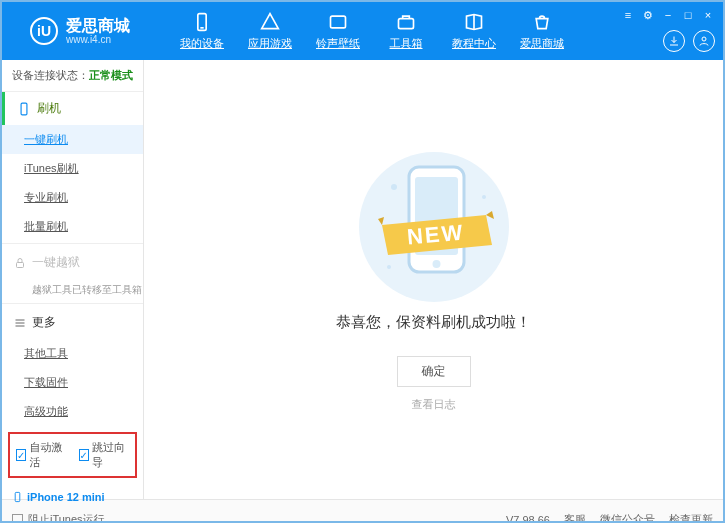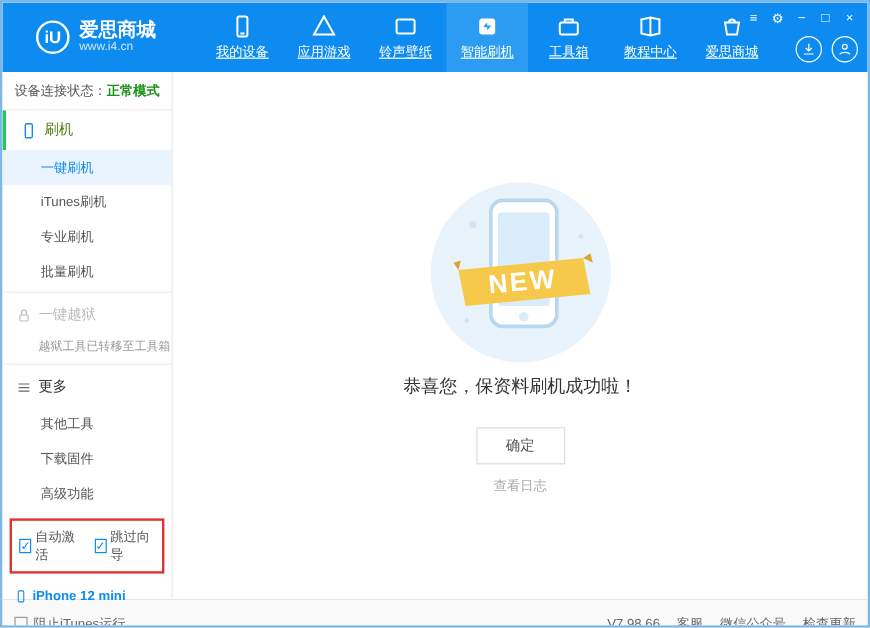--- a/index.html
+++ b/index.html
@@ -18,21 +18,21 @@
 .header-right { position: absolute; right: 8px; top: 6px; display: flex; gap: 6px; align-items: center; }
 .win-btn { width: 14px; height: 14px; display: flex; align-items: center; justify-content: center; cursor: pointer; font-size: 11px; }
 .circle-btn { width: 22px; height: 22px; border: 1.5px solid #fff; border-radius: 50%; cursor: pointer; display: flex; align-items: center; justify-content: center; margin-top: 20px; }
 
 .body-wrap { display: flex; height: calc(100% - 58px - 22px); }
 .sidebar { width: 142px; border-right: 1px solid #e5e5e5; display: flex; flex-direction: column; background: #fff; }
 .status-bar { padding: 8px 10px; font-size: 11px; color: #555; border-bottom: 1px solid #eee; }
 .status-ok { color: #1a8f1a; font-weight: bold; }
 .side-section { padding: 8px 12px; display: flex; align-items: center; gap: 6px; color: #333; font-size: 12px; cursor: pointer; }
 .side-section.shua { border-left: 3px solid #22c55e; color: #4d7c0f; }
-.side-item { padding: 7px 0 7px 32px; font-size: 11px; color: #555; cursor: pointer; }
+.side-item { padding: 7px 0 7px 22px; font-size: 11px; color: #555; cursor: pointer; text-decoration: underline; }
 .side-item.active { color: #0d8bf0; background: #eaf4fe; }
 .side-note { padding: 4px 0 4px 30px; font-size: 10px; color: #999; line-height: 1.4; }
 .side-lock { color: #bbb; }
 .divider { border-top: 1px solid #eee; margin: 2px 0; }
 
 .check-row { border: 2px solid #d33; margin: 6px 6px; padding: 6px; display: flex; gap: 12px; font-size: 11px; color: #555; }
 .chk { display: flex; align-items: center; gap: 3px; }
 .chk-box { width: 12px; height: 12px; border: 1px solid #0d8bf0; display: inline-flex; align-items: center; justify-content: center; color: #0d8bf0; font-size: 10px; }
 
 .device-block { padding: 6px 10px; font-size: 11px; }
@@ -72,27 +72,20 @@
       <svg class="nav-icon" viewBox="0 0 24 24" fill="none" stroke="#fff" stroke-width="2">
           <path d="M12 2 L22 20 L2 20 Z"></path>
         </svg>
       <span>应用游戏</span>
     </div>
     <div class="nav-tab">
       <svg class="nav-icon" viewBox="0 0 24 24" fill="none" stroke="#fff" stroke-width="2">
           <rect x="3" y="5" width="18" height="14" rx="2"></rect>
         </svg>
       <span>铃声壁纸</span>
-    </div>
-    <div class="nav-tab active">
-      <svg class="nav-icon" viewBox="0 0 24 24" fill="#fff">
-          <rect x="4" y="4" width="16" height="16" rx="3"></rect>
-          <path d="M8 12 L12 8 L12 11 L16 11 L12 16 L12 13 Z" fill="#2b9cf2"></path>
-        </svg>
-      <span>智能刷机</span>
     </div>
     <div class="nav-tab">
       <svg class="nav-icon" viewBox="0 0 24 24" fill="none" stroke="#fff" stroke-width="2">
           <rect x="3" y="8" width="18" height="12" rx="2"></rect>
           <path d="M8 8 V5 H16 V8"></path>
         </svg>
       <span>工具箱</span>
     </div>
     <div class="nav-tab">
       <svg class="nav-icon" viewBox="0 0 24 24" fill="none" stroke="#fff" stroke-width="2">

